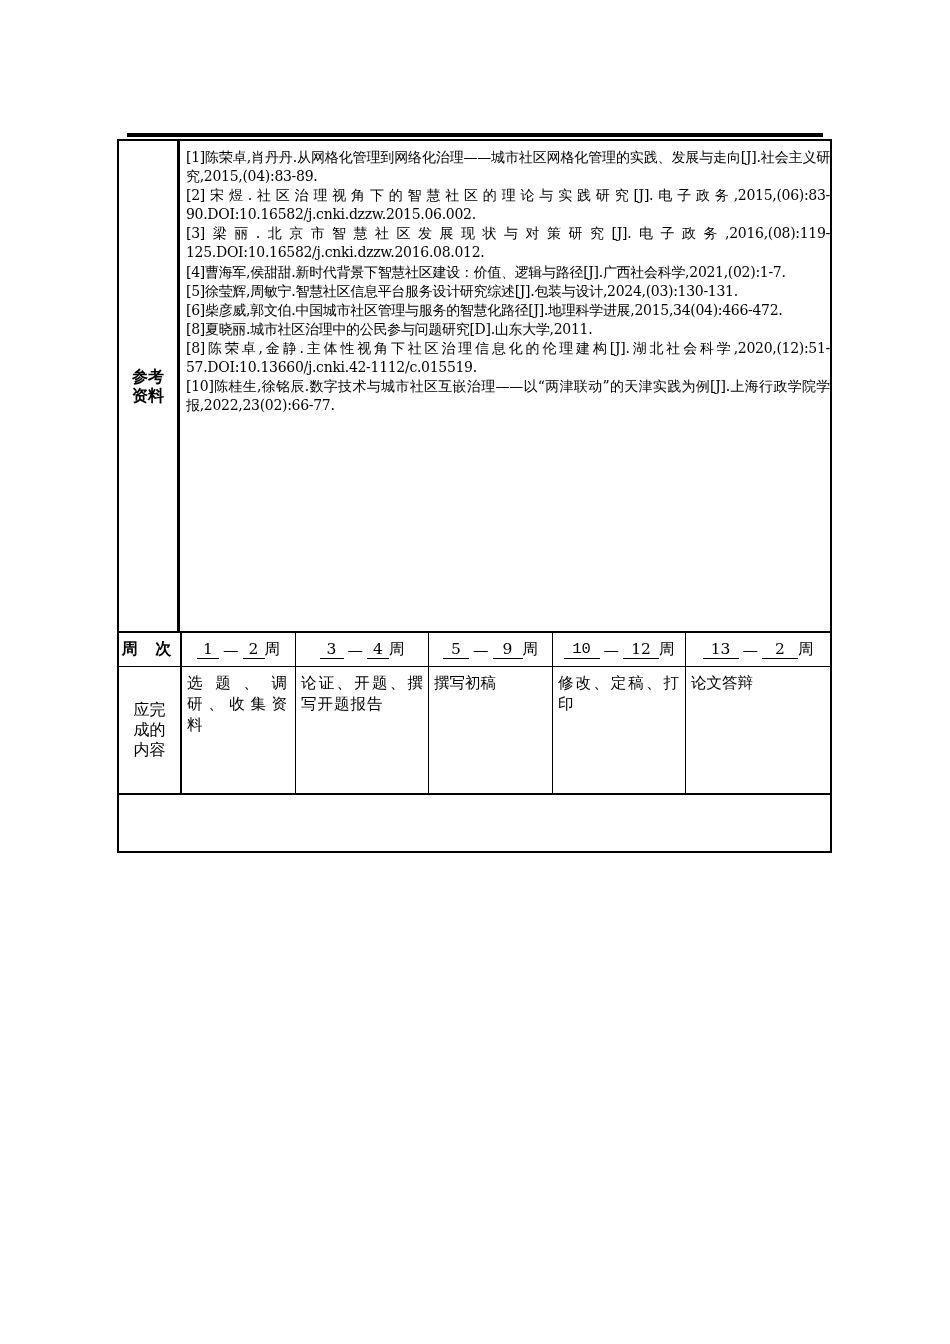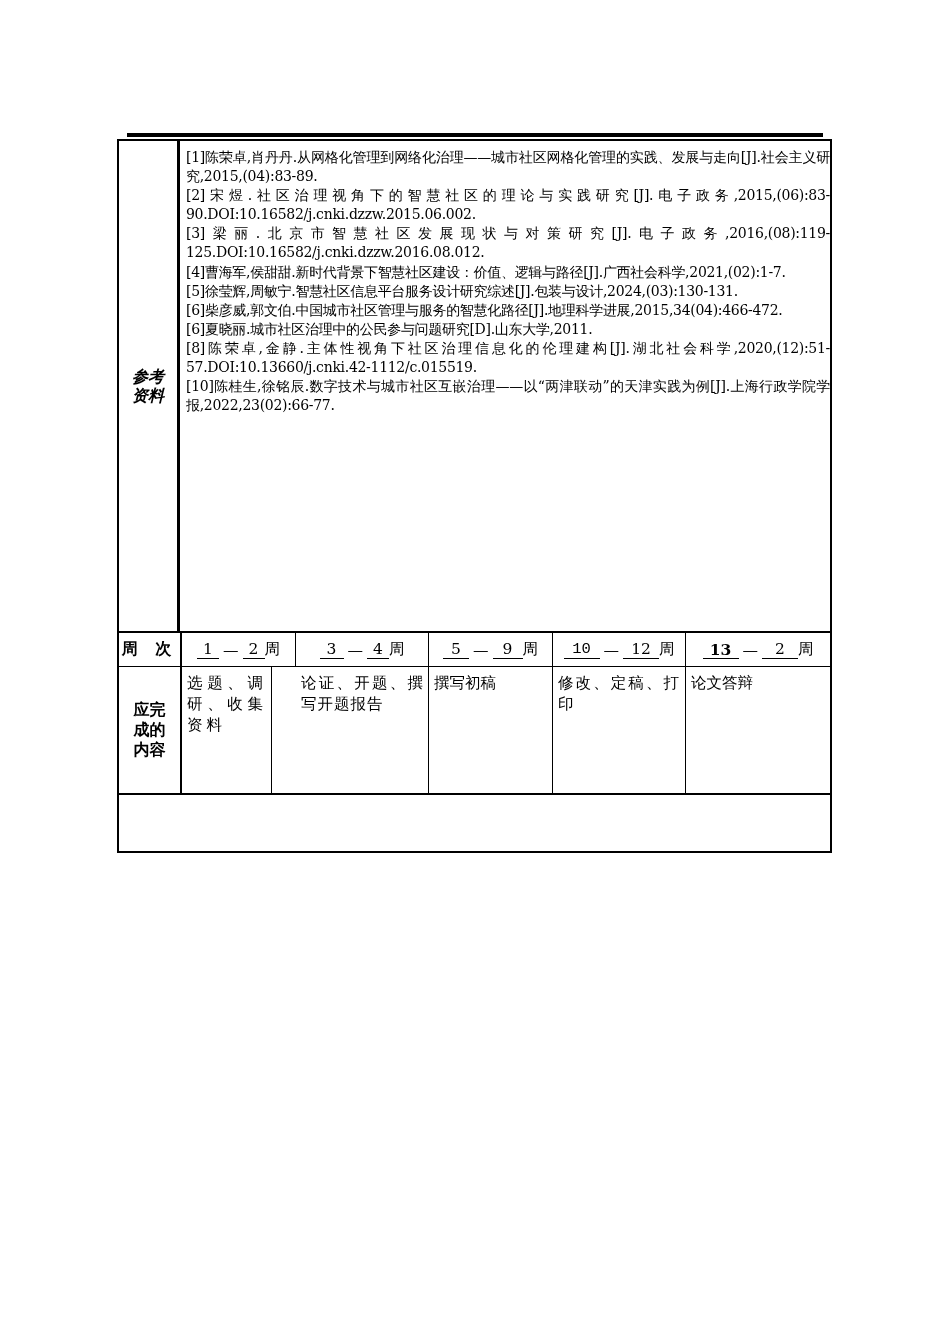--- a/index.html
+++ b/index.html
@@ -51,21 +51,20 @@
       border-right: 3px solid #000;
       box-sizing: border-box;
       display: flex;
       align-items: center;
       justify-content: center;
       font-family: "DejaVu Sans", "Liberation Sans", sans-serif;
       font-weight: bold;
       font-size: 16px;
       line-height: 19px;
       text-align: center;
-      font-style: italic;
     }
     .ref-label span { display: block; width: 36px; }
     .ref-content {
       position: absolute;
       left: 67px;
       top: 7px;
       width: 644px;
       font-size: 14px;
       line-height: 19.1px;
       letter-spacing: -0.3px;
@@ -124,21 +123,21 @@
       width: 711px;
       height: 128px;
       border-bottom: 2px solid #000;
       box-sizing: border-box;
     }
     .task-label {
       display: flex;
       align-items: center;
       justify-content: center;
       font-family: "DejaVu Sans", "Liberation Sans", sans-serif;
-      font-weight: bold;
+      font-weight: normal;
       font-size: 16px;
       line-height: 20px;
       text-align: center;
       border-right: 2px solid #000;
     }
     .task-label span { display: block; width: 36px; }
     .task-cell {
       padding: 6px 4px 0 5px;
       font-size: 15.5px;
       line-height: 21px;
@@ -167,21 +166,21 @@
     <div class="ref-label">
       <span>参考资料</span>
     </div>
     <div class="ref-content">
       <span class="ref-item">[1]陈荣卓,肖丹丹.从网格化管理到网络化治理——城市社区网格化管理的实践、发展与走向[J].社会主义研究,2015,(04):83-89.</span>
       <span class="ref-item">[2]宋煜.社区治理视角下的智慧社区的理论与实践研究[J].电子政务,2015,(06):83-90.DOI:10.16582/j.cnki.dzzw.2015.06.002.</span>
       <span class="ref-item">[3]梁丽.北京市智慧社区发展现状与对策研究[J].电子政务,2016,(08):119-125.DOI:10.16582/j.cnki.dzzw.2016.08.012.</span>
       <span class="ref-item">[4]曹海军,侯甜甜.新时代背景下智慧社区建设：价值、逻辑与路径[J].广西社会科学,2021,(02):1-7.</span>
       <span class="ref-item">[5]徐莹辉,周敏宁.智慧社区信息平台服务设计研究综述[J].包装与设计,2024,(03):130-131.</span>
       <span class="ref-item">[6]柴彦威,郭文伯.中国城市社区管理与服务的智慧化路径[J].地理科学进展,2015,34(04):466-472.</span>
-      <span class="ref-item">[6]夏晓丽.城市社区治理中的公民参与问题研究[D].山东大学,2011.</span>
+      <span class="ref-item">[8]夏晓丽.城市社区治理中的公民参与问题研究[D].山东大学,2011.</span>
       <span class="ref-item">[8]陈荣卓,金静.主体性视角下社区治理信息化的伦理建构[J].湖北社会科学,2020,(12):51-57.DOI:10.13660/j.cnki.42-1112/c.015519.</span>
       <span class="ref-item">[10]陈桂生,徐铭辰.数字技术与城市社区互嵌治理——以“两津联动”的天津实践为例[J].上海行政学院学报,2022,23(02):66-77.</span>
     </div>
   </div>
 
   <div class="week-row">
     <div class="cell week-label" style="left:0;width:63px;">周 次</div>
 
     <div class="cell week-cell" style="left:63px;width:114px;">
       <span class="u" style="width:22px;">1</span>
@@ -201,32 +200,32 @@
         <span class="u" style="width:30px;">9</span>
         <span>周</span>
     </div>
     <div class="cell week-cell" style="left:434px;width:133px;">
       <span class="u" style="width:36px;font-family:Liberation Mono, monospace;">10</span>
         <span class="dash">—</span>
         <span class="u" style="width:36px;">12</span>
         <span>周</span>
     </div>
     <div class="cell week-cell last" style="left:567px;width:144px;">
-      <span class="u" style="width:36px;font-weight:bold;">13</span>
+      <span class="u" style="width:36px;">13</span>
         <span class="dash">—</span>
         <span class="u" style="width:36px;">2</span>
         <span>周</span>
     </div>
   </div>
 
   <div class="task-row">
     <div class="cell task-label" style="left:0;width:63px;">
       <span>应完成的内容</span>
     </div>
-    <div class="cell task-cell spread" style="left:63px;width:90px;">选题、调研、收集资料</div>
+    <div class="cell task-cell spread" style="left:63px;width:114px;">选题、调研、收集资料</div>
     <div class="cell task-cell" style="left:177px;width:133px;letter-spacing:1px;">论证、开题、撰写开题报告</div>
     <div class="cell task-cell" style="left:310px;width:124px;">撰写初稿</div>
     <div class="cell task-cell" style="left:434px;width:133px;letter-spacing:2px;">修改、定稿、打印</div>
     <div class="cell task-cell last" style="left:567px;width:144px;">论文答辩</div>
   </div>
 
   <div class="empty-row"></div>
 </div>
 
 </body></html>

